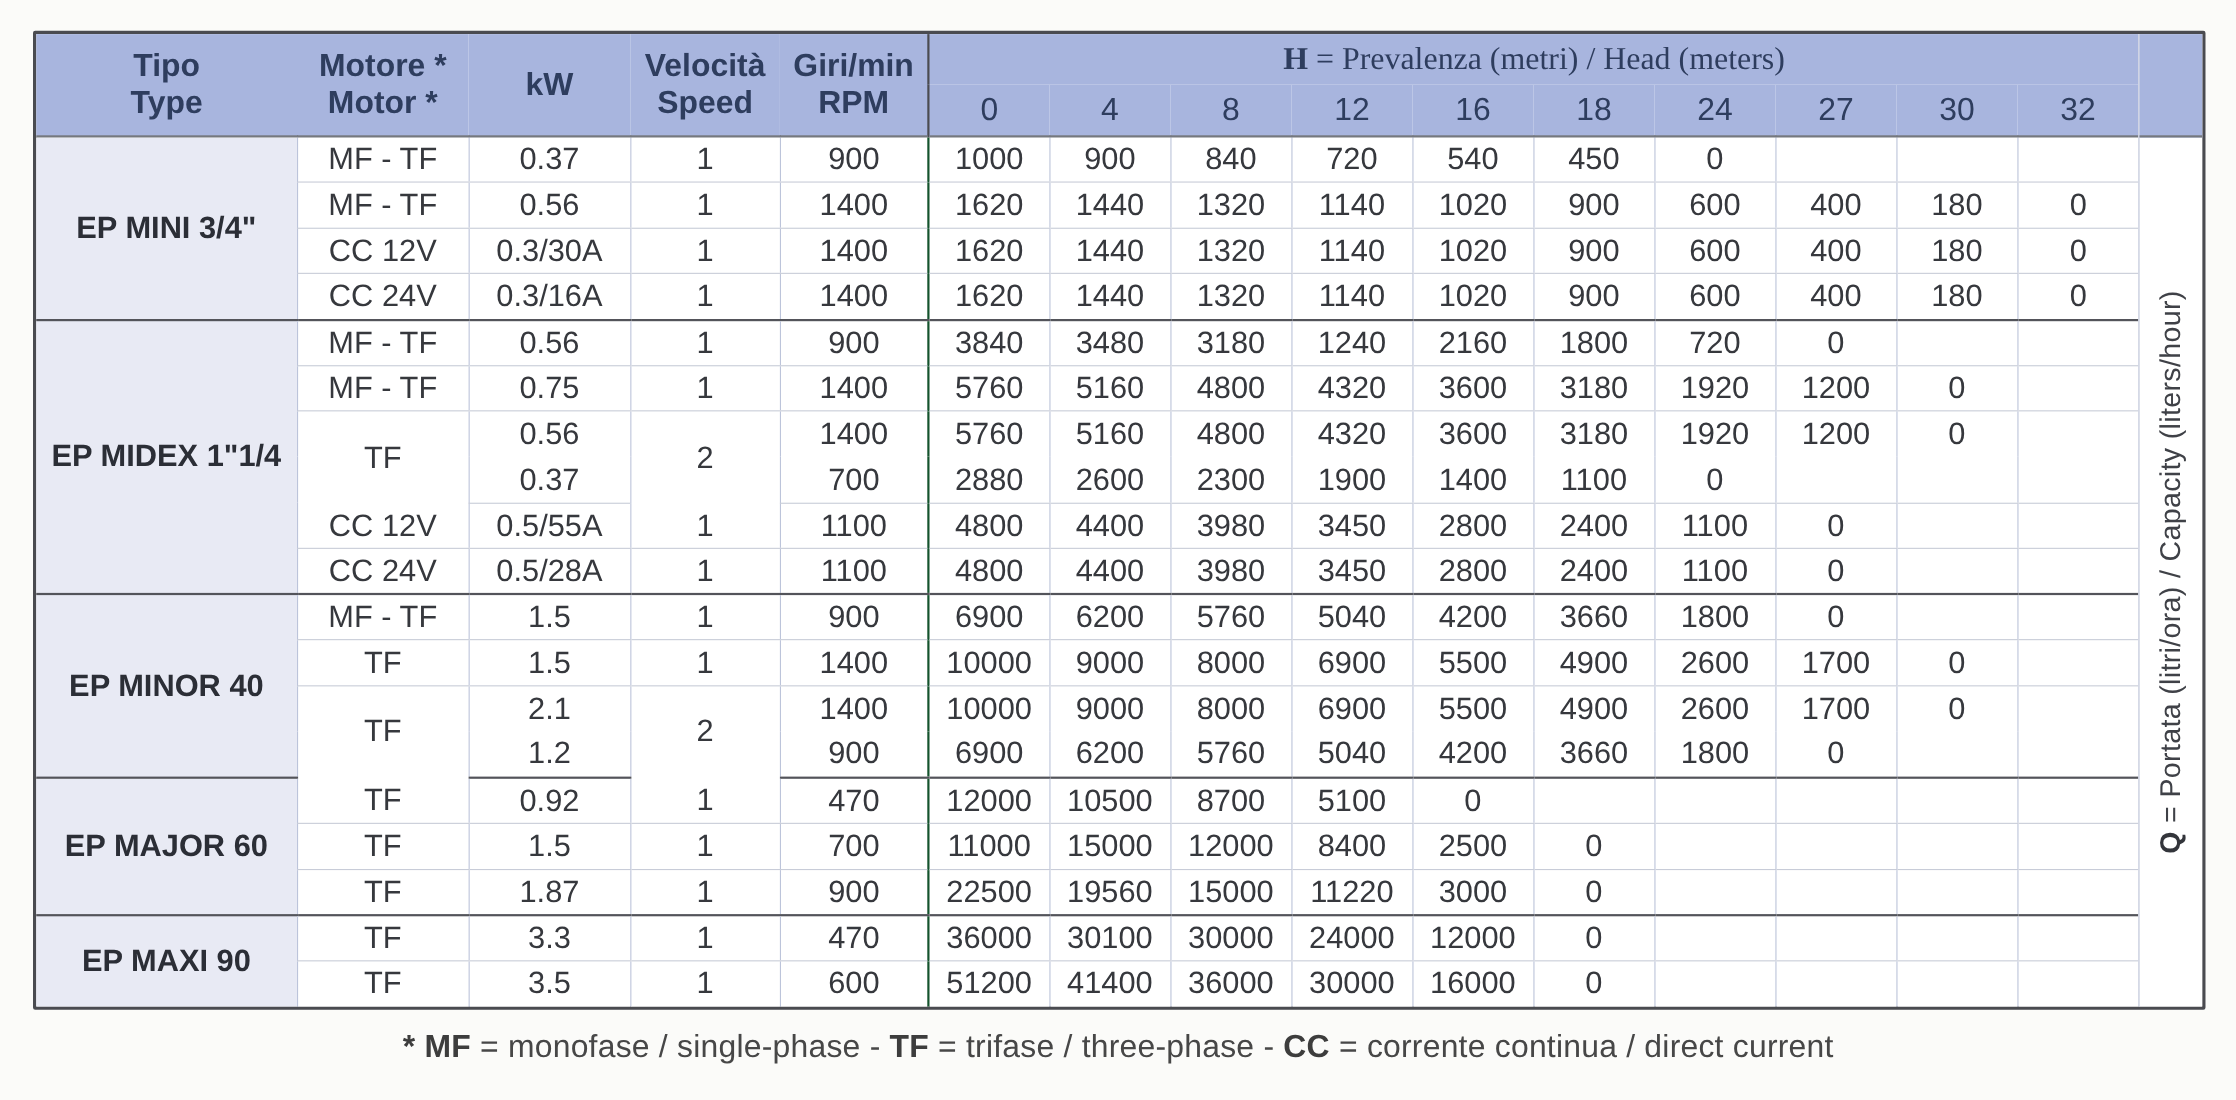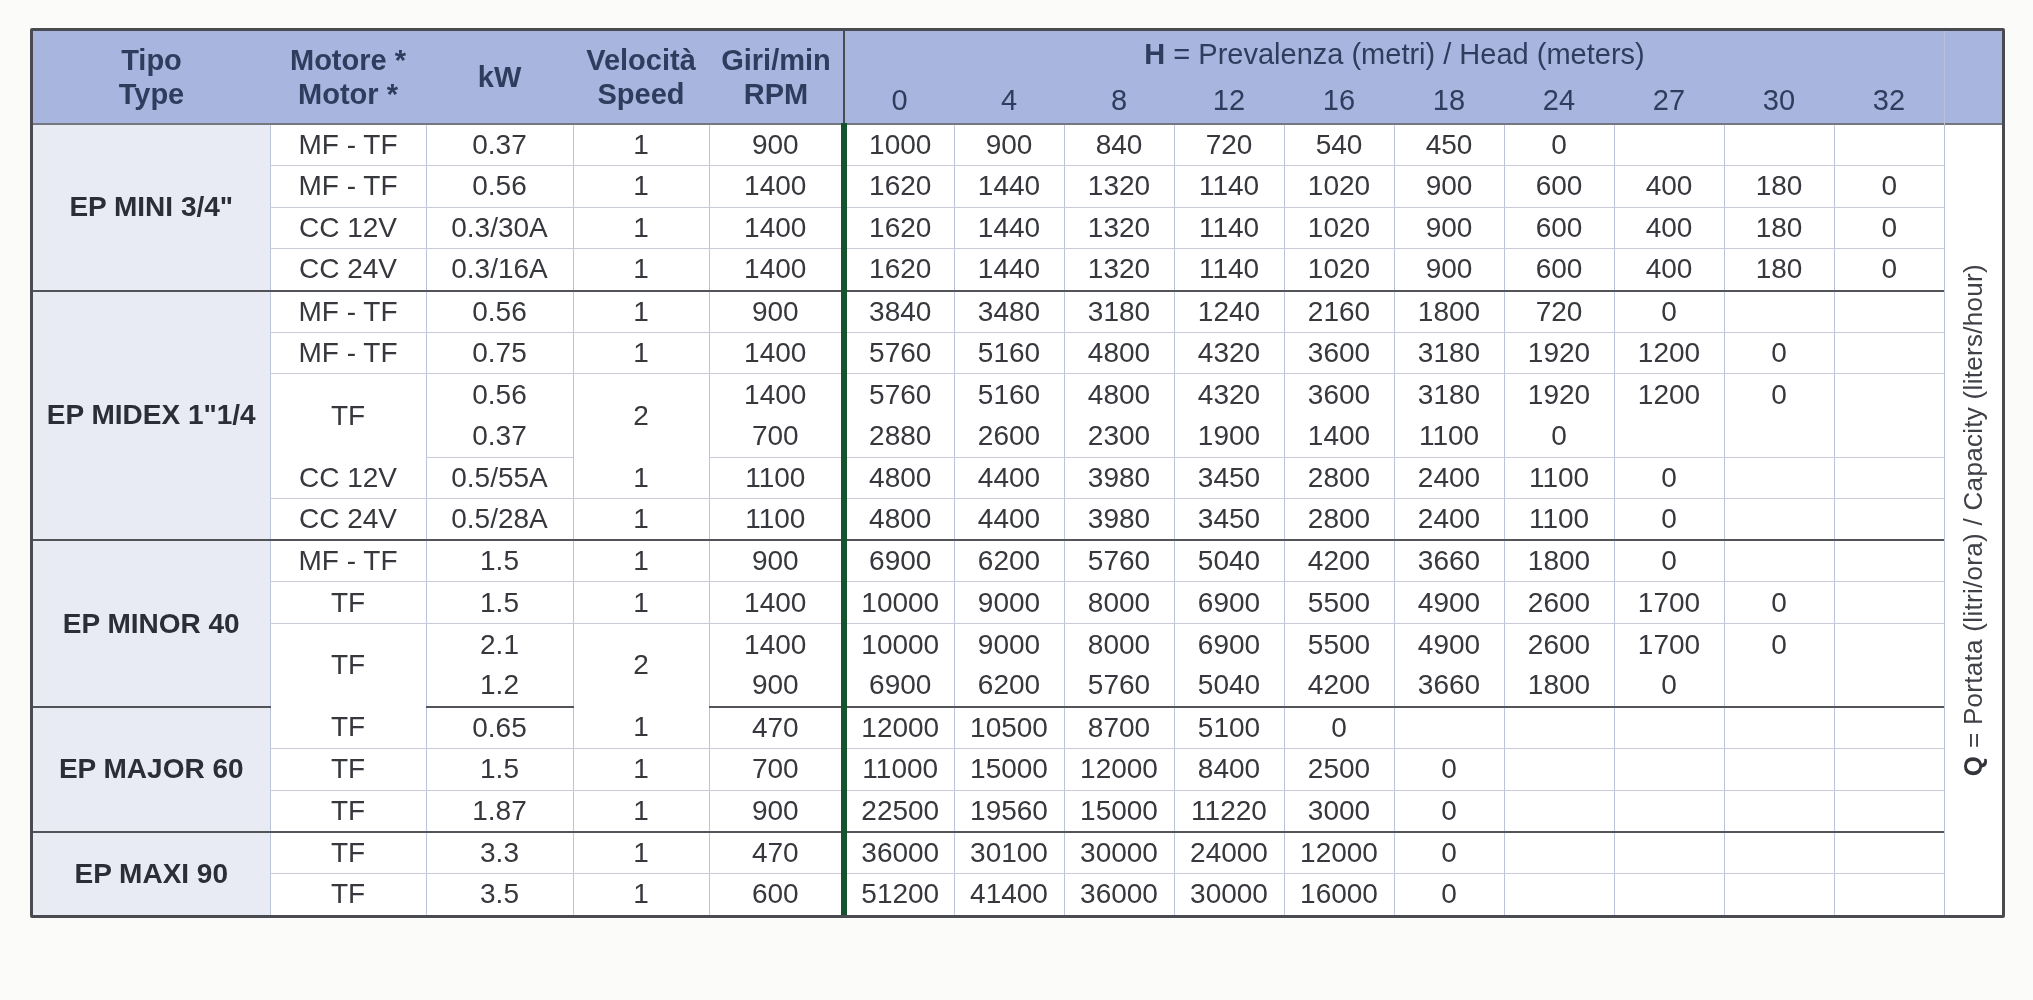--- a/index.html
+++ b/index.html
@@ -35,21 +35,21 @@
     border:none;padding:0;
     color:#2e3d5e;
     font-weight:700;
     font-size:29px;
     vertical-align:middle;
     text-align:center;
   }
   thead tr.hdr-top th{height:46px;}
   thead tr.hdr-num th{height:46px;font-weight:400;font-size:29px;}
   th.two-line span{display:block;line-height:1.18;}
-  th.h-title{font-weight:400;}
+  th.h-title{font-weight:400;font-family:Liberation Serif, serif;}
   th.h-title b{font-weight:700;}
   th.h-title, th.h-num-first{border-left:2px solid #4a4b50;}
   
   tbody td{
     padding:0;
     height:41.6px;
     text-align:center;
     vertical-align:middle;
     font-size:28px;
     color:#36383d;
@@ -61,21 +61,21 @@
     box-sizing:border-box;
   }
   td.tipo-cell{
     background:#e8eaf4;
     font-weight:700;
     font-size:28px;
     color:#2b2e36;
     border-left:none;
     border-bottom:none;
   }
-  td.h-first{border-left:6px solid #14532d;}
+  td.h-first{border-left:2px solid #14532d;}
   tr.pair-top td{border-bottom:none;}
   tr.group-last td, td.group-sep{border-bottom:2px solid #53545a;}
   tbody:last-child tr:last-child td{border-bottom:none;}
   
   .q-strip{
     flex:1;
     border-left:1px solid #b9c1d6;
     display:flex;flex-direction:column;
     background:#ffffff;
   }
@@ -396,21 +396,21 @@
             <td>1800</td>
             <td>0</td>
             <td></td>
             <td></td>
           </tr>
         </tbody>
         <tbody>
           <tr>
             <td class="tipo-cell group-sep" rowspan="3">EP MAJOR 60</td>
             <td>TF</td>
-            <td>0.65</td>
+            <td>0.92</td>
             <td>1</td>
             <td>470</td>
             <td class="h-first">12000</td>
             <td>10500</td>
             <td>8700</td>
             <td>5100</td>
             <td>0</td>
             <td></td>
             <td></td>
             <td></td>
@@ -491,14 +491,15 @@
       <div class="q-head"></div>
       <div class="q-body">
         <div class="q-label">
           <b>Q</b><span> = Portata (litri/ora) / Capacity (liters/hour)</span>
         </div>
       </div>
     </div>
 
   </div>
 
+  <div class="footnote" id="footnote"><b>* MF</b><span> = monofase / single-phase - </span><b>TF</b><span> = trifase / three-phase - </span><b>CC</b><span> = corrente continua / direct current</span></div>
 
 </div>
 
 </body></html>

